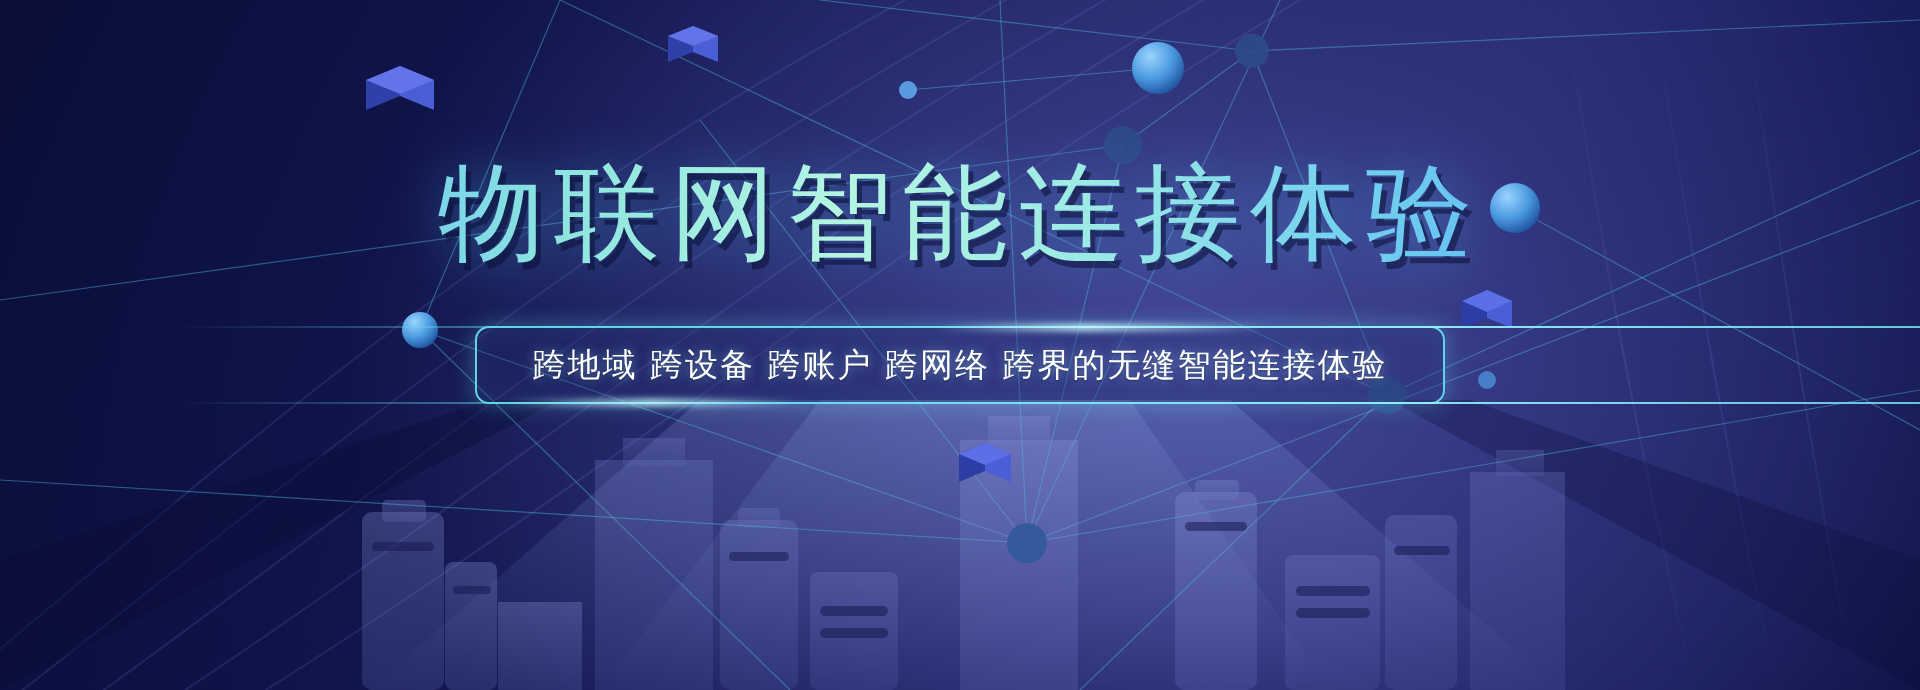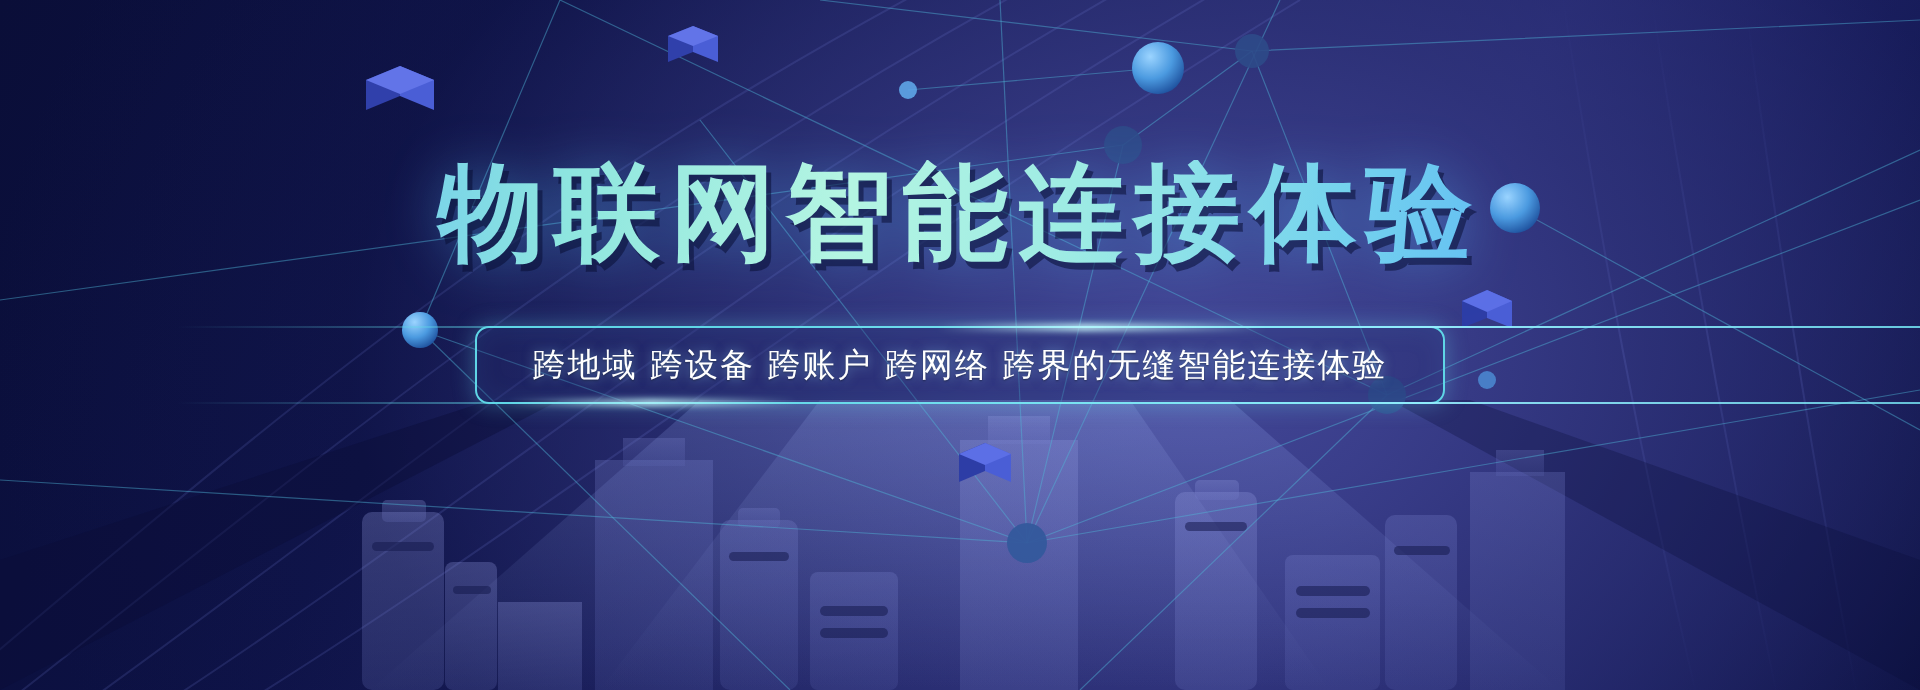--- a/index.html
+++ b/index.html
@@ -31,21 +31,21 @@
 
   
   .cubes{position:absolute;inset:0;}
   .cubes svg{width:100%;height:100%;display:block;}
 
   
   .content{position:absolute;left:0;top:0;width:1920px;height:690px;z-index:9;}
 
   .title{
     position:absolute; left:0; top:160px; width:1920px; text-align:center;
-    font-size:106px; line-height:1; font-weight:bold; letter-spacing:10px;
+    font-size:106px; line-height:1; font-weight:normal; letter-spacing:10px;
     font-family:"DejaVu Sans","Liberation Sans",sans-serif;
     background:linear-gradient(96deg,#4fa6f7 0%,#62c0f3 14%,#8fe6df 30%,#b4f5e2 44%,#9debe4 56%,#74d2ee 70%,#57b0f6 84%,#4da2f7 100%);
     -webkit-background-clip:text; background-clip:text; color:transparent;
     -webkit-text-fill-color:transparent;
     filter:drop-shadow(5px 7px 0 rgba(10,14,52,.55)) drop-shadow(0 0 26px rgba(92,190,255,.35));
     white-space:nowrap;
   }
 
   .subtitle-wrap{
     position:absolute; left:50%; top:326px; transform:translateX(-50%);

